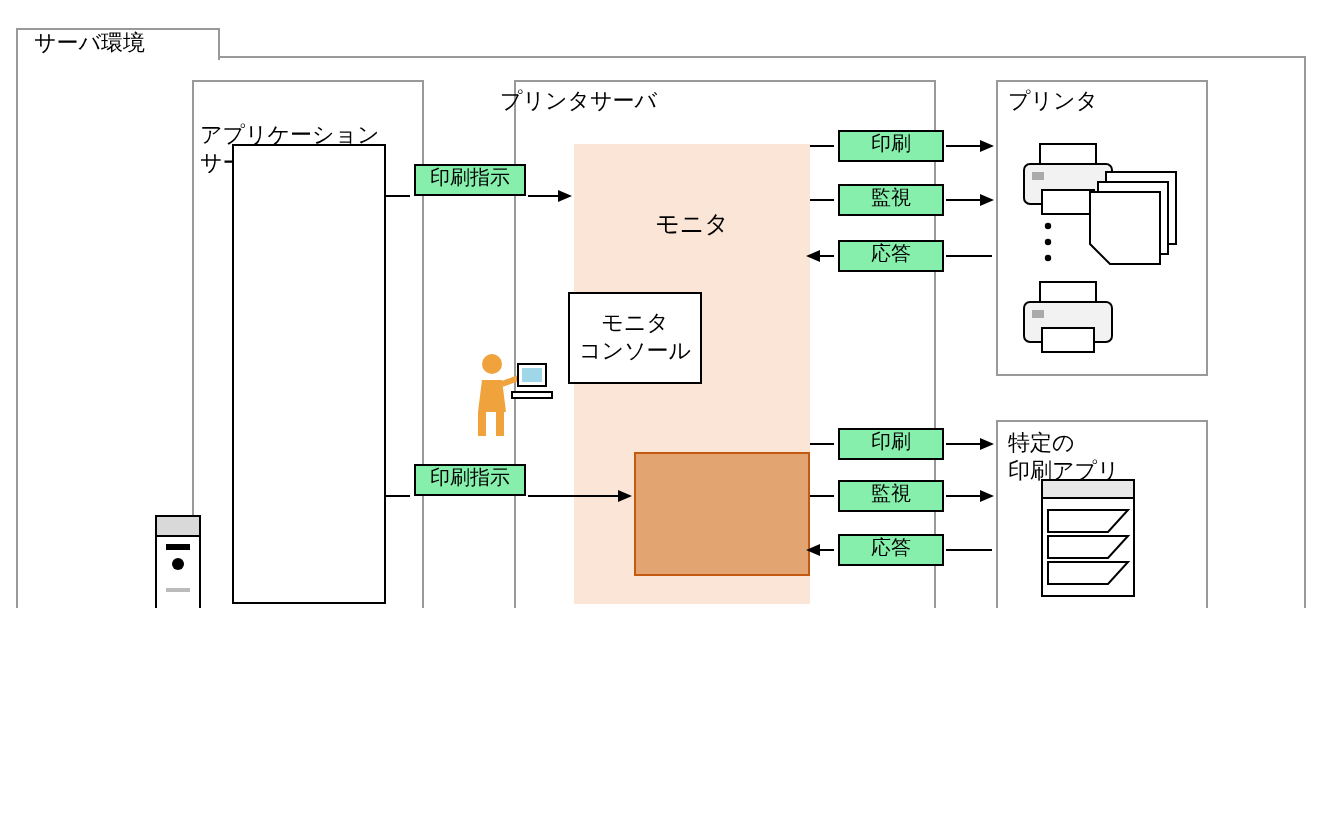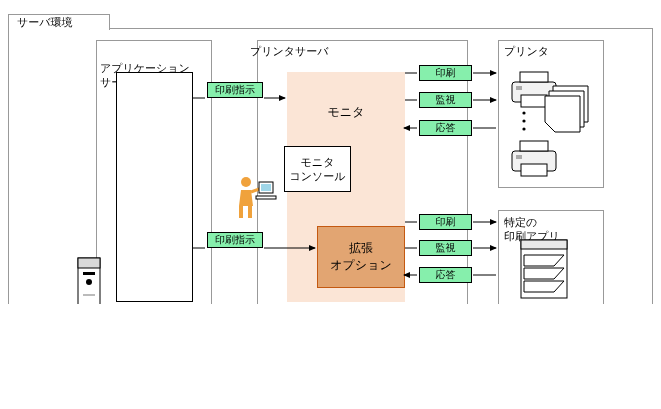--- a/index.html
+++ b/index.html
@@ -234,22 +234,20 @@
   <div class="box" id="print-app-box"></div>
 
   <div class="box" id="monitor-column"></div>
   <div class="lbl" id="monitor-label">モニタ</div>
 
   <div class="box" id="monitor-console-box"></div>
   <div class="lbl" id="monitor-console-label">モニタ
 コンソール</div>
 
   <div class="box" id="ext-option-box"></div>
-  <div class="lbl" id="ext-option-label">拡張
-オプション</div>
 
   <div class="arrow-label" style="left:207px; top:72px; width:56px; height:16px;">印刷指示</div>
   <div class="arrow-label" style="left:207px; top:222px; width:56px; height:16px;">印刷指示</div>
 
   <div class="arrow-label" style="left:419px; top:55px; width:53px; height:16px;">印刷</div>
   <div class="arrow-label" style="left:419px; top:82px; width:53px; height:16px;">監視</div>
   <div class="arrow-label" style="left:419px; top:110px; width:53px; height:16px;">応答</div>
 
   <div class="arrow-label" style="left:419px; top:204px; width:53px; height:16px;">印刷</div>
   <div class="arrow-label" style="left:419px; top:230px; width:53px; height:16px;">監視</div>

